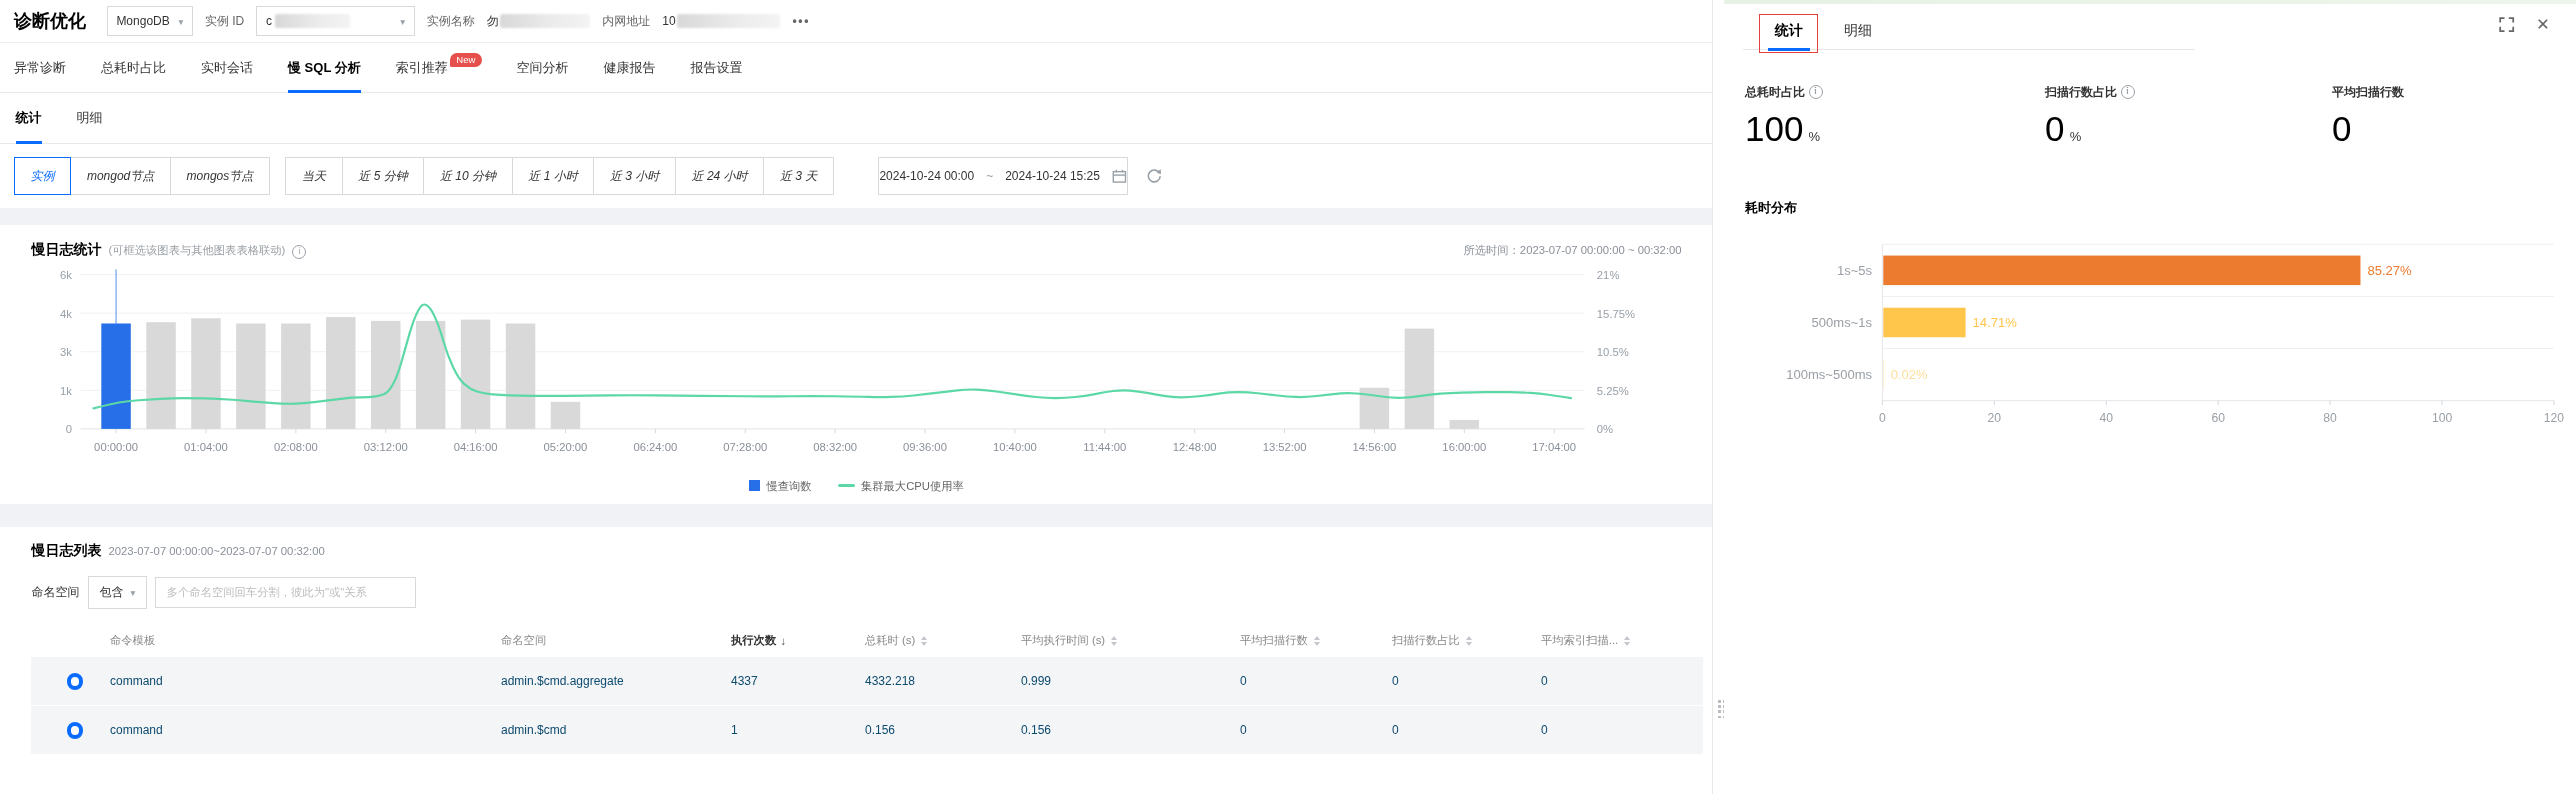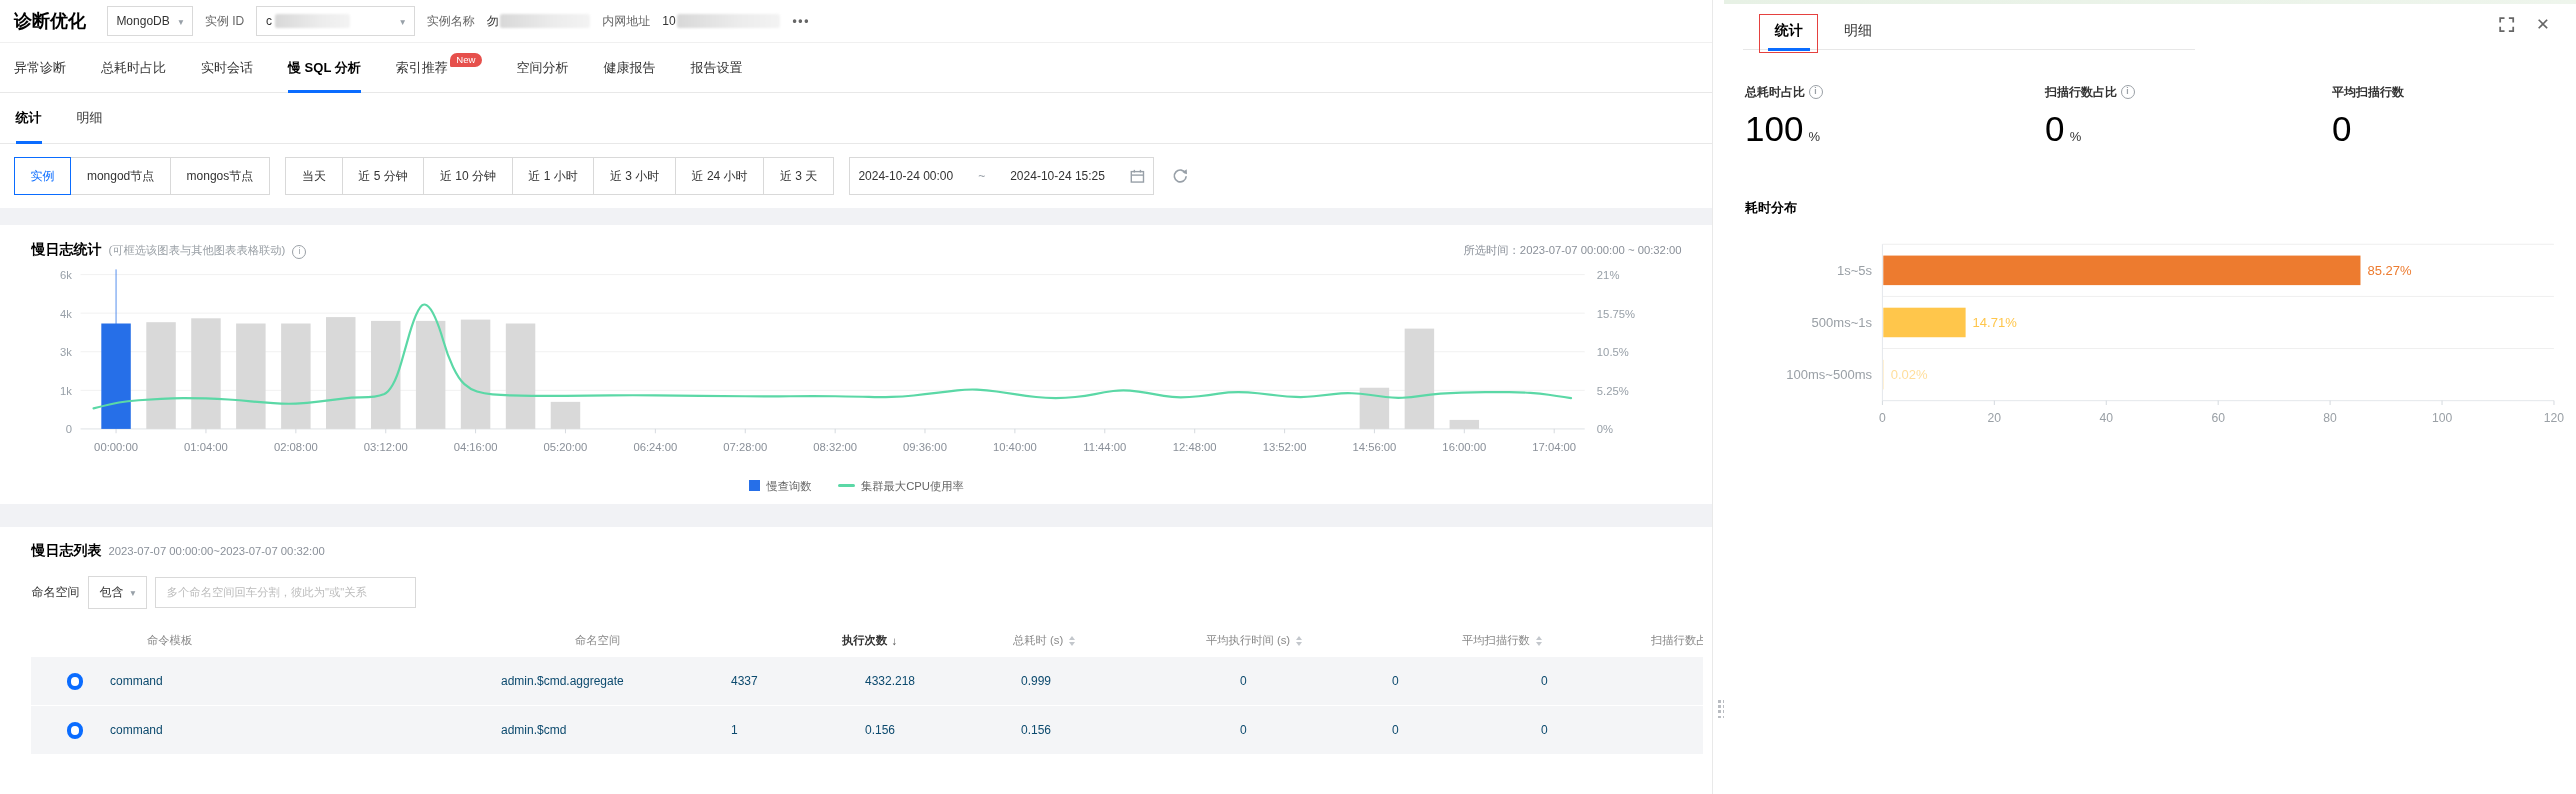--- a/index.html
+++ b/index.html
@@ -34,24 +34,24 @@
 
   
   .subtabs{height:50px;display:flex;align-items:stretch;gap:35px;padding:0 15.6px;border-bottom:0.9px solid #e8e8e8;flex:none;}
   .subtab{position:relative;display:flex;align-items:center;font-size:13px;color:#333;cursor:pointer;}
   .subtab.active{font-weight:bold;color:#000;}
   .subtab.active::after{content:"";position:absolute;left:0;right:0;bottom:-0.9px;height:2.6px;background:#0a6cff;}
 
   
   .toolbar{padding:13px 14px;display:flex;align-items:center;gap:15.6px;flex:none;background:#fff;}
   .seg{display:flex;}
-  .seg .btn{height:36px;display:flex;align-items:center;padding:0 15.6px;background:#fff;border:0.9px solid #d9d9d9;margin-left:-0.9px;color:#333;cursor:pointer;white-space:nowrap;}
+  .seg .btn{height:36px;display:flex;align-items:center;padding:0 15.6px;background:#fff;border:0.9px solid #d9d9d9;margin-left:-0.9px;color:#333;cursor:pointer;white-space:nowrap;font-style:italic;}
   .seg .btn:first-child{margin-left:0;}
   .seg .btn.active{color:#0a6cff;border-color:#0a6cff;position:relative;z-index:1;}
-  .datebox{height:36px;border:0.9px solid #d9d9d9;display:flex;align-items:center;gap:25px;padding:0 8px;color:#333;cursor:pointer;}
+  .datebox{height:36px;border:0.9px solid #d9d9d9;display:flex;align-items:center;gap:12px;padding:0 0;color:#333;cursor:pointer;margin-left:29px;}
   .iconbtn{width:21px;height:21px;display:flex;align-items:center;justify-content:center;cursor:pointer;}
 
   .band{background:#f1f2f5;flex:none;}
   .band.b1{height:17.4px;}
   .band.b2{height:22.6px;}
 
   
   .card{background:#fff;margin:0 10.4px;padding:15.6px 21px 10.4px;flex:none;}
   .card-head{display:flex;align-items:baseline;gap:7px;}
   .card-title{font-size:14px;font-weight:bold;color:#000;}
@@ -67,21 +67,21 @@
   
   #table-card{flex:1;overflow:hidden;}
   .filter-row{display:flex;align-items:center;gap:8.7px;margin-top:15.6px;}
   .filter-label{color:#333;}
   .op-select{height:31px;border:0.9px solid #d9d9d9;display:flex;align-items:center;gap:7px;padding:0 10.4px;cursor:pointer;}
   .ns-input{height:31px;width:261px;border:0.9px solid #d9d9d9;padding:0 10.4px;font-size:11.3px;color:#333;font-family:inherit;box-sizing:border-box;}
   .ns-input::placeholder{color:#bcbcbc;}
 
   .tbl{margin-top:15.6px;width:1818px;}
   .tr{display:flex;align-items:center;}
-  .tr.head{height:33px;gap:37px;}
+  .tr.head{height:33px;}
   .tr.rowline{height:48px;background:#f4f5f7;border-bottom:1.7px solid #fff;}
   .cell{flex:none;padding-left:15.6px;box-sizing:border-box;font-size:12px;color:#0c4a6e;display:flex;align-items:center;gap:4.3px;overflow:hidden;white-space:nowrap;}
   .c-radio{width:63px;justify-content:center;padding-left:24px;}
   .head .cell{font-size:11.3px;color:#888;}
   .head .cell.sorted{color:#333;font-weight:bold;}
   .arrow-down{color:#555;font-weight:bold;}
   .sorts{display:inline-flex;flex-direction:column;gap:1.7px;margin-left:1.7px;}
   .sorts i{width:0;height:0;border-left:3.5px solid transparent;border-right:3.5px solid transparent;display:block;}
   .sorts .up{border-bottom:4.3px solid #c3c7cc;}
   .sorts .dn{border-top:4.3px solid #c3c7cc;}

